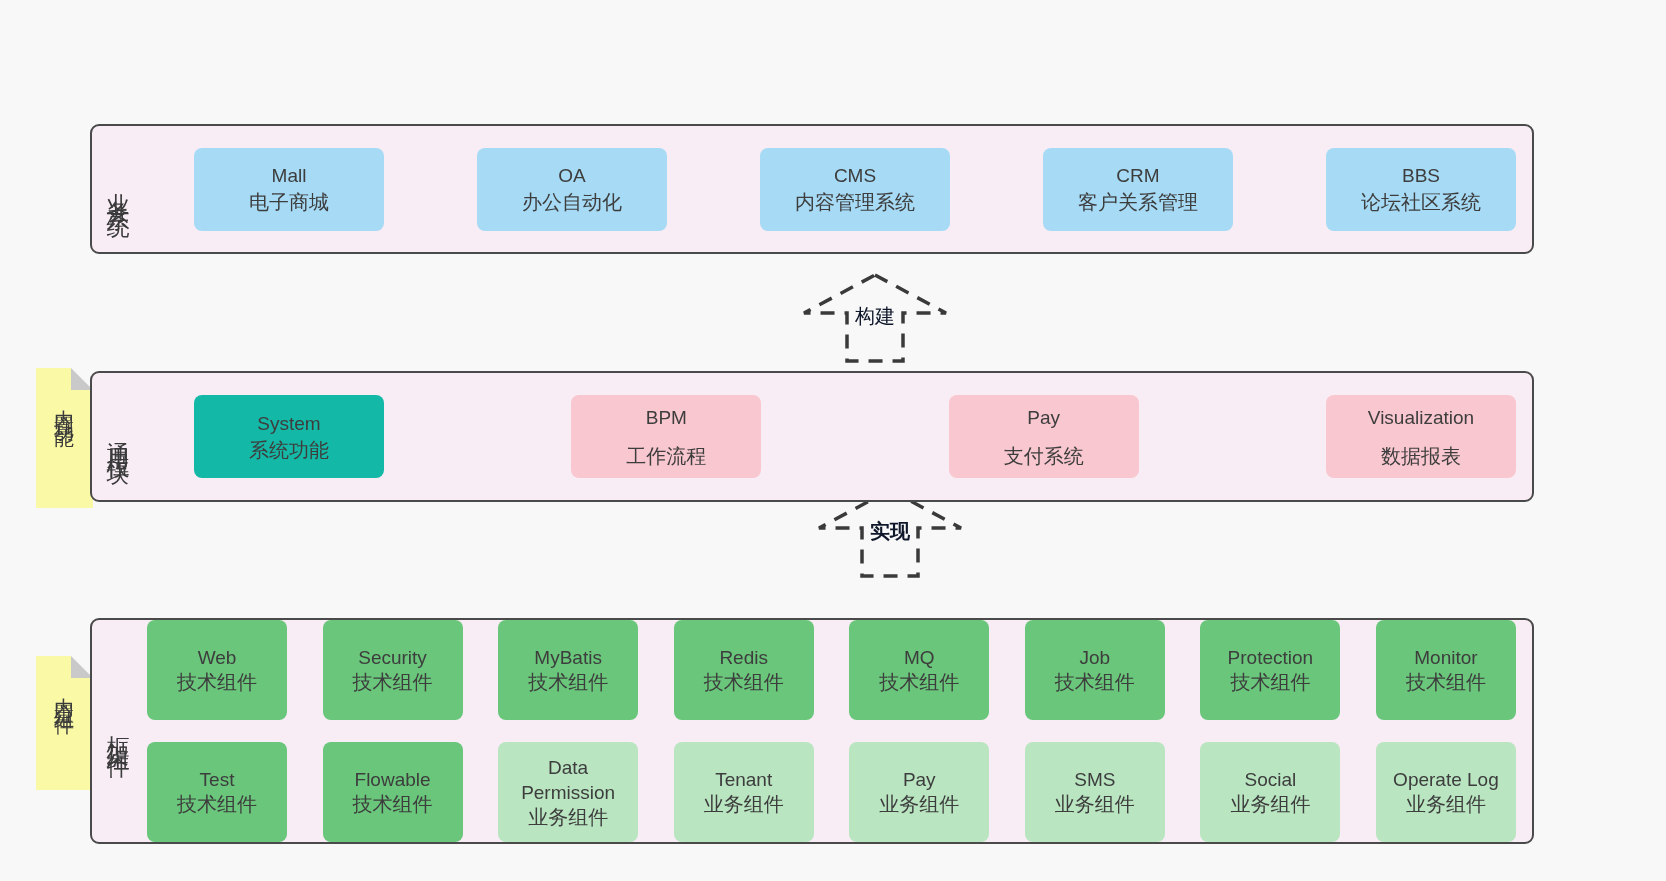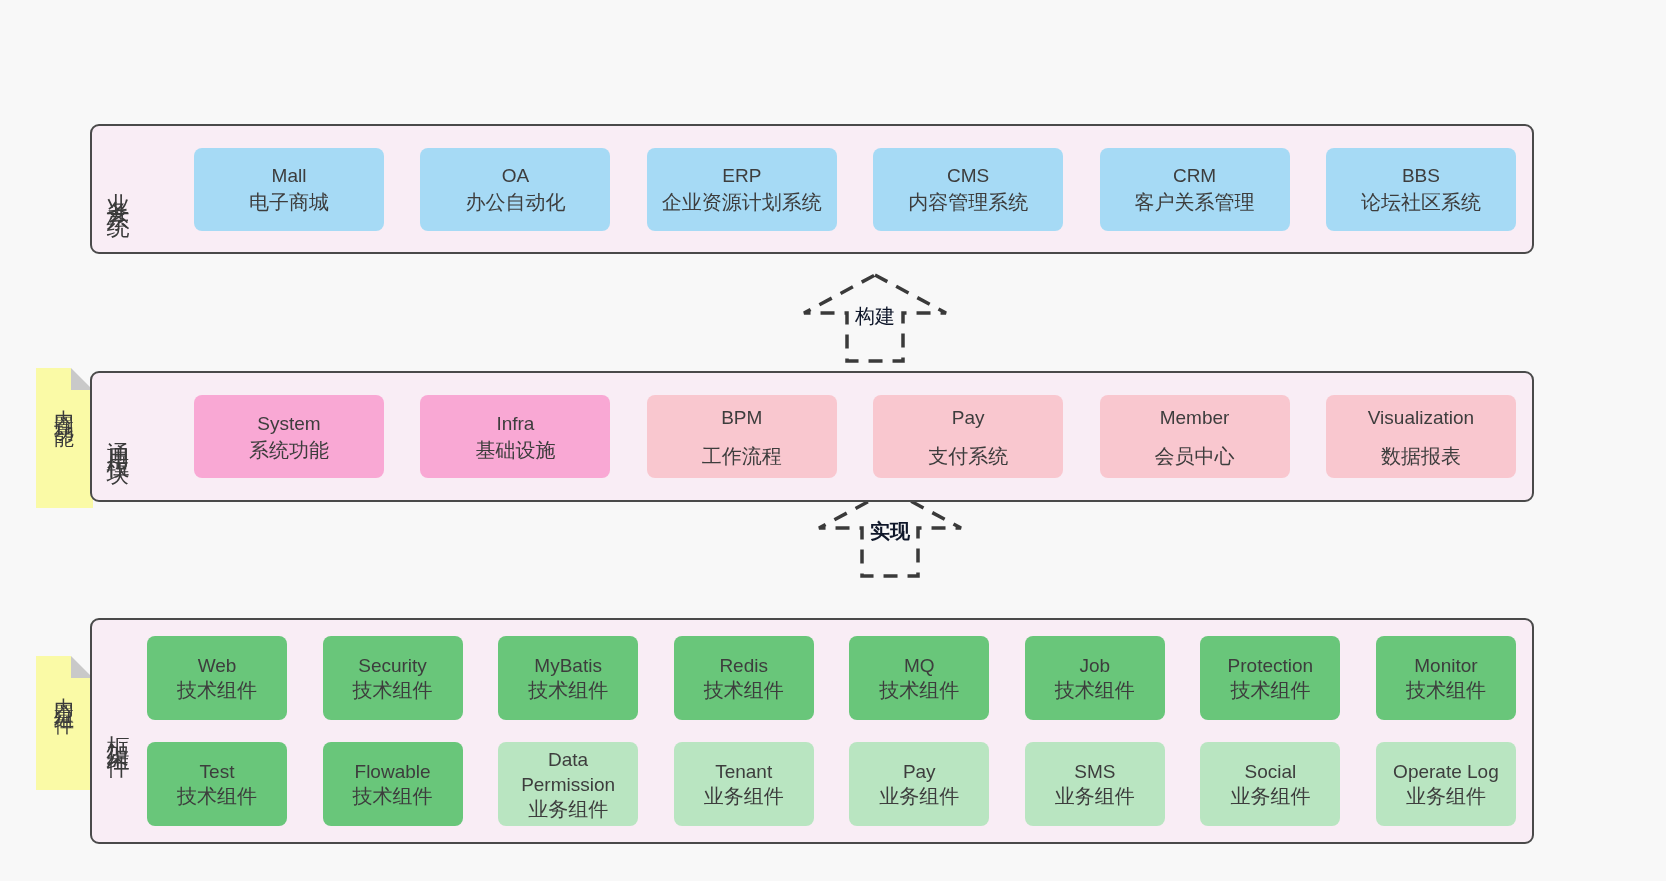--- a/index.html
+++ b/index.html
@@ -32,28 +32,28 @@
     display:flex; flex-direction:column; justify-content:center; gap:22px;
   }
   .row8 { display:flex; justify-content:space-between; }
 
   .box {
     border-radius:8px; box-sizing:border-box; padding:4px 6px;
     display:flex; flex-direction:column; justify-content:center; align-items:center;
     text-align:center;
   }
   .box6 { width:190px; height:83px; }
-  .box8 { width:140px; height:84px;justify-content:center; }
+  .box8 { width:140px; height:100px;justify-content:center; }
   .box-title    { font-size:19px; line-height:26px; }
   .box-subtitle { font-size:20px; line-height:26px; }
   .box8 .box-title    { line-height:25px; }
   .box8 .box-subtitle { line-height:25px; }
 
   .v-blue       { background:#a6daf5; }
-  .v-red        { background:#f9a8d4; }
+  .v-red        { background:#14b8a6; }
   .v-pink       { background:#f9c7cf;gap:12px; }
   .v-green      { background:#69c67a; }
   .v-lightgreen { background:#b9e5c1; }
 
   .arrow { position:absolute; width:150px; height:92px; z-index:0; }
   #arrow-build     { left:800px; top:272px; }
   #arrow-implement { left:815px; top:487px;font-weight:bold; }
   .arrow svg { position:absolute; left:0; top:0; }
   .arrow-label {
     position:absolute; left:50%; top:30px; transform:translateX(-50%);
@@ -91,24 +91,20 @@
   <div class="row6">
     <div class="box box6 v-blue">
       <span class="box-title">Mall</span>
       <span class="box-subtitle">电子商城</span>
     </div>
     <div class="box box6 v-blue">
       <span class="box-title">OA</span>
       <span class="box-subtitle">办公自动化</span>
     </div>
     <div class="box box6 v-blue">
-      <span class="box-title">ERP</span>
-      <span class="box-subtitle">企业资源计划系统</span>
-    </div>
-    <div class="box box6 v-blue">
       <span class="box-title">CMS</span>
       <span class="box-subtitle">内容管理系统</span>
     </div>
     <div class="box box6 v-blue">
       <span class="box-title">CRM</span>
       <span class="box-subtitle">客户关系管理</span>
     </div>
     <div class="box box6 v-blue">
       <span class="box-title">BBS</span>
       <span class="box-subtitle">论坛社区系统</span>
@@ -123,35 +119,27 @@
   <span class="arrow-label">构建</span>
 </div>
 
 <div class="panel" id="layer-modules">
   <div class="layer-label">通用模块</div>
   <div class="row6">
     <div class="box box6 v-red">
       <span class="box-title">System</span>
       <span class="box-subtitle">系统功能</span>
     </div>
-    <div class="box box6 v-red">
-      <span class="box-title">Infra</span>
-      <span class="box-subtitle">基础设施</span>
-    </div>
     <div class="box box6 v-pink">
       <span class="box-title">BPM</span>
       <span class="box-subtitle">工作流程</span>
     </div>
     <div class="box box6 v-pink">
       <span class="box-title">Pay</span>
       <span class="box-subtitle">支付系统</span>
-    </div>
-    <div class="box box6 v-pink">
-      <span class="box-title">Member</span>
-      <span class="box-subtitle">会员中心</span>
     </div>
     <div class="box box6 v-pink">
       <span class="box-title">Visualization</span>
       <span class="box-subtitle">数据报表</span>
     </div>
   </div>
 </div>
 
 <div class="arrow" id="arrow-implement">
   <svg width="150" height="92" viewBox="0 0 150 92">

